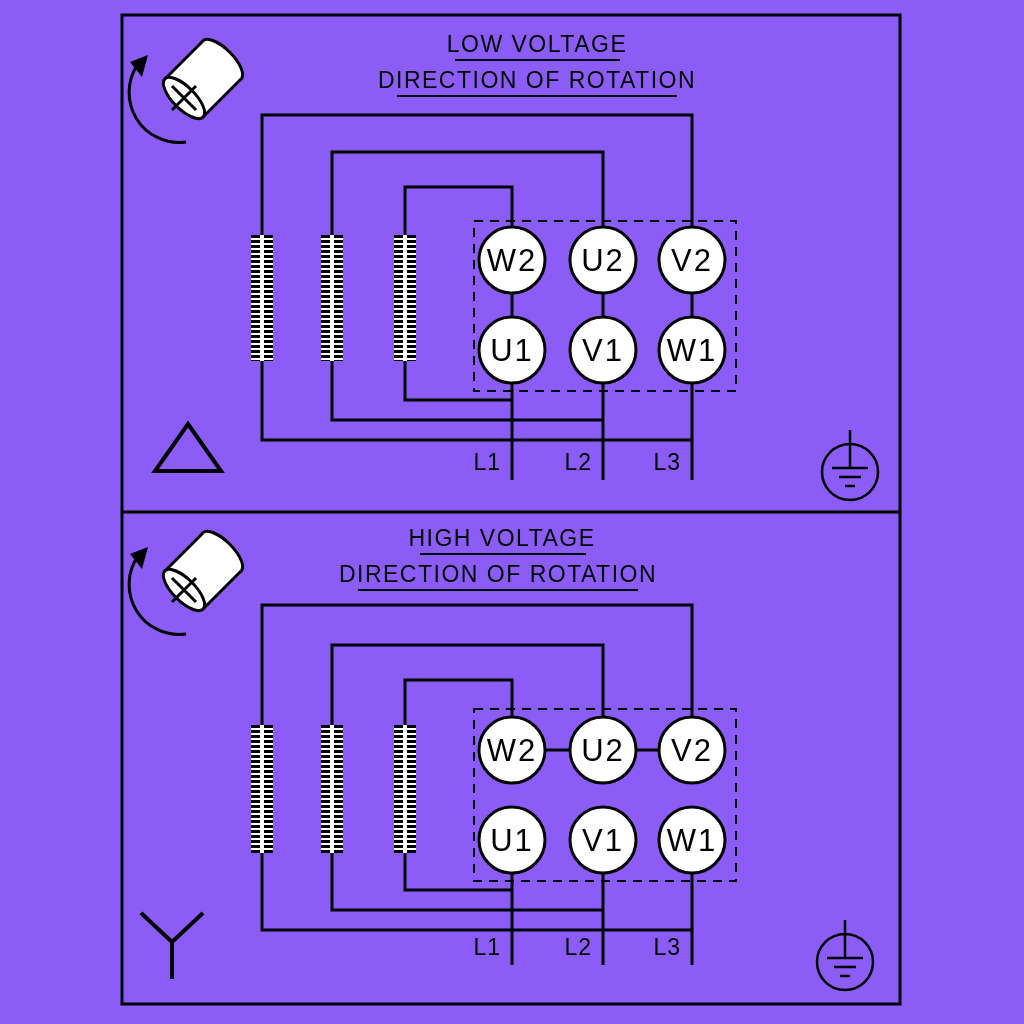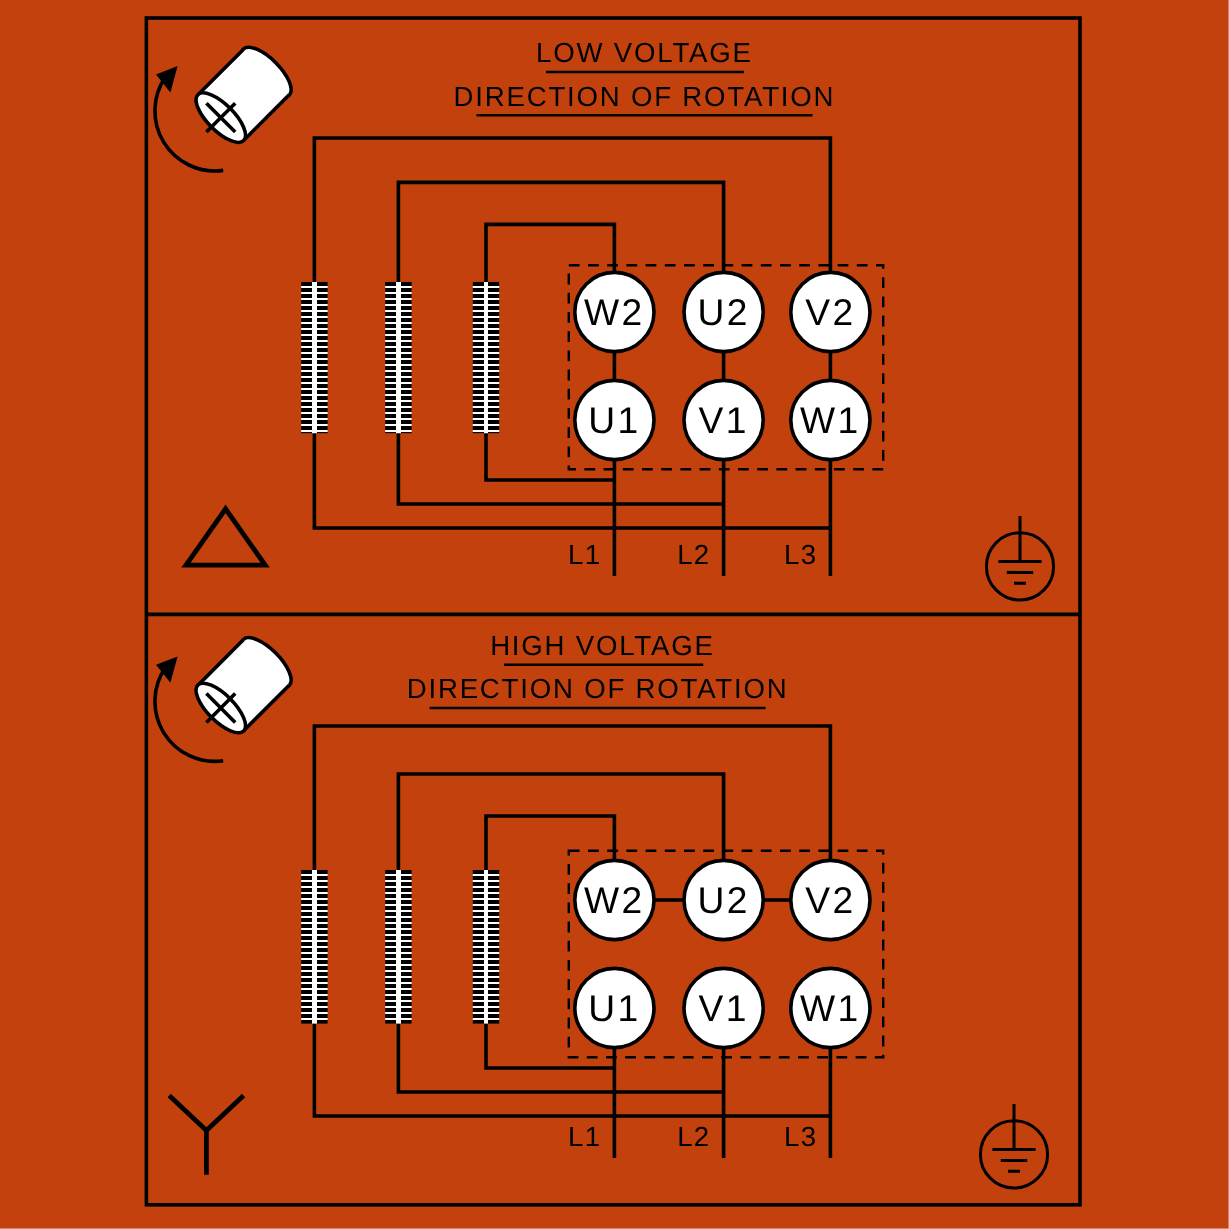--- a/index.html
+++ b/index.html
@@ -1,16 +1,16 @@
 <!DOCTYPE html>
 <html><head>
 <meta charset="utf-8">
 <style>
   html,body{margin:0;padding:0;background:#ffffff;}
-  #stage{position:relative;width:1024px;height:1024px;background:#c2410c;
+  #stage{position:relative;width:1024px;height:1024px;background:#8b5cf6;
          font-family:"Liberation Sans",sans-serif;overflow:hidden;}
   #stage svg{position:absolute;left:0;top:0;}
   text{fill:#000;font-family:"Liberation Sans",sans-serif;}
   .title{font-size:23px;letter-spacing:1.5px;text-anchor:middle;}
   .tlabel{font-size:31px;letter-spacing:2px;text-anchor:middle;}
   .llabel{font-size:23px;letter-spacing:1px;text-anchor:end;}
   .wire{stroke:#000;stroke-width:3;fill:none;}
   .u{stroke:#000;stroke-width:2;}
   .term{fill:#fff;stroke:#000;stroke-width:3;}
   .dash{fill:none;stroke:#000;stroke-width:2;stroke-dasharray:9 7;}

